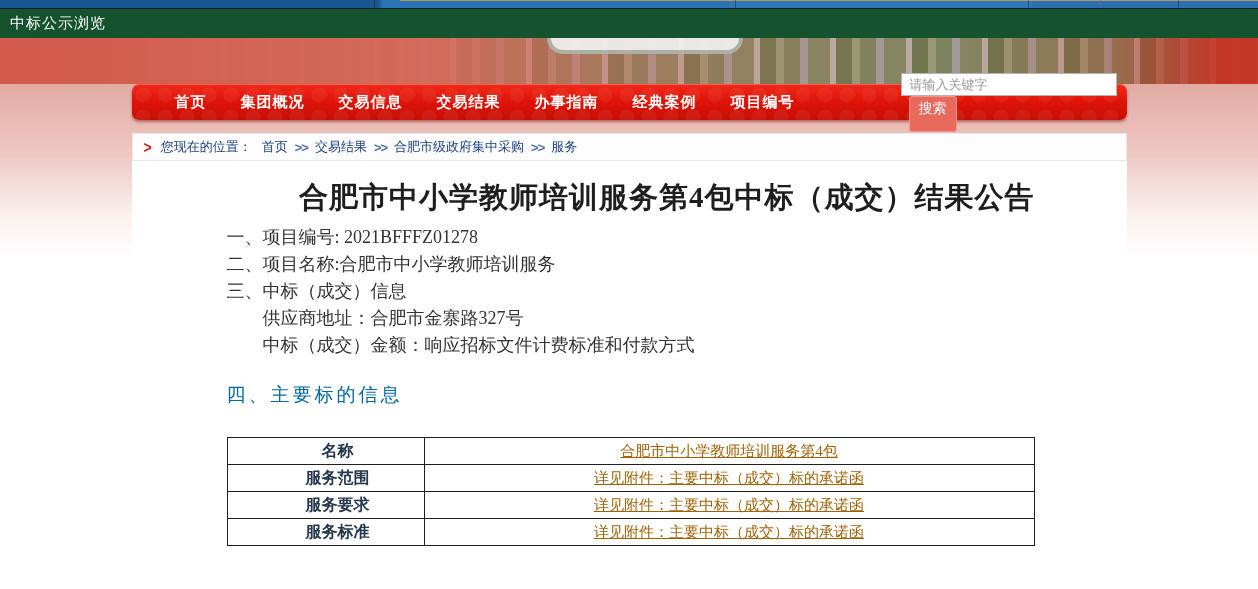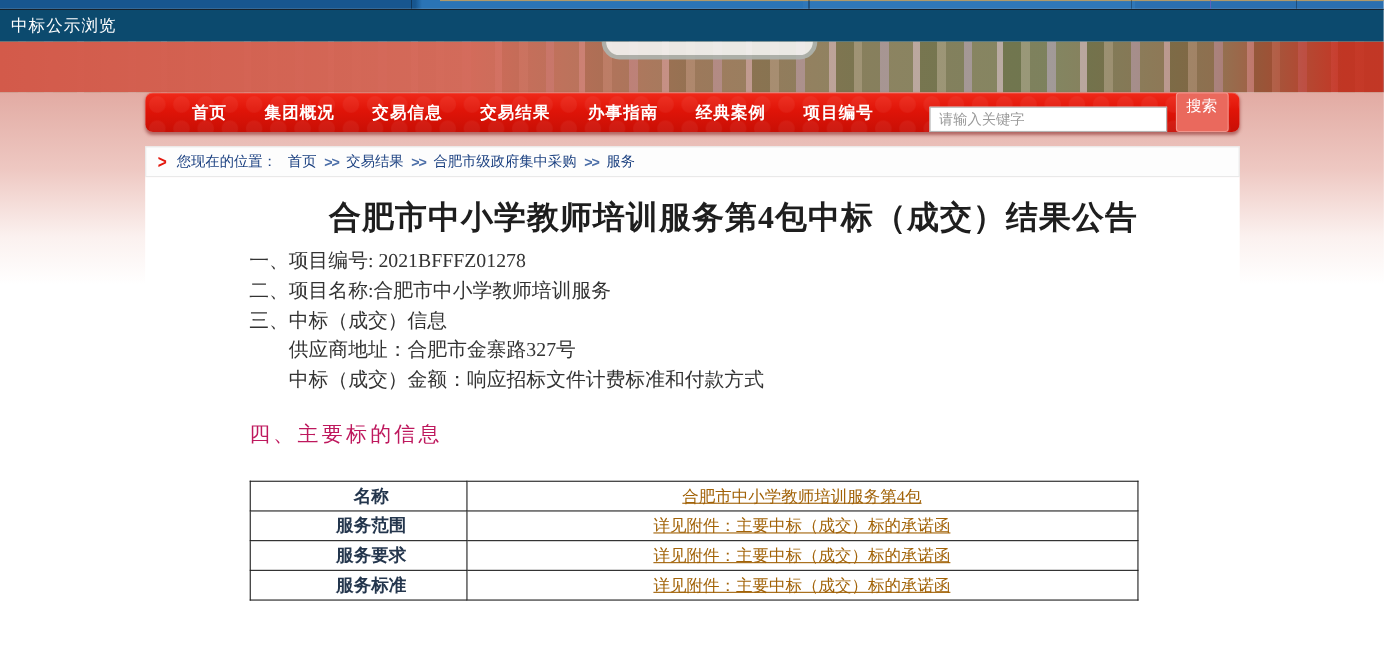--- a/index.html
+++ b/index.html
@@ -10,21 +10,21 @@
   .browser-strip { height:8px; width:100%;
     background:
       linear-gradient(90deg, #17568f 0 30%, #2a74b6 30.5% 58%, #2f77b8 58% 82%, #2a6fb0 82% 100%);
     position:relative; }
   .browser-strip::before { content:""; position:absolute; top:0; left:400px; right:0; height:1px; background:#b09a6a; }
   .browser-strip::after { content:""; position:absolute; top:0; bottom:0; left:0; width:100%;
     background:
       linear-gradient(90deg, transparent 0 374px, rgba(0,0,0,.35) 374px 375px, transparent 375px 735px, rgba(0,0,0,.3) 735px 736px, transparent 736px 1028px, rgba(0,0,0,.3) 1028px 1029px, transparent 1029px 1100px, rgba(120,90,200,.6) 1100px 1101px, transparent 1101px 1178px, rgba(0,0,0,.3) 1178px 1179px, transparent 1179px); }
 
   
-  .top-bar { height:30px; width:100%; background:#0c4a6e; border-top:1px solid #171d25;
+  .top-bar { height:30px; width:100%; background:#14532d; border-top:1px solid #171d25;
     display:flex; align-items:center; padding-left:10px; }
   .top-bar-title { color:#ffffff; font-size:15px; letter-spacing:1px; }
 
   
   .banner { height:46px; width:100%; position:relative; overflow:hidden;
     background:
       linear-gradient(90deg, rgba(211,90,74,1) 0%, rgba(214,106,90,.97) 34%, rgba(213,100,82,.45) 50%, rgba(210,95,75,.25) 62%, rgba(205,80,60,.15) 76%, rgba(200,60,40,.35) 88%, rgba(201,48,32,.92) 97%),
       repeating-linear-gradient(90deg, #5e7d52 0 16px, #8fa583 16px 24px, #6f8a63 24px 40px, #9aa7a9 40px 48px, #768f68 48px 70px, #b5bdb7 70px 76px),
       linear-gradient(180deg,#9fae9c,#7f9378); }
   .banner-pill { position:absolute; top:-16px; left:547px; width:196px; height:32px;
@@ -40,21 +40,21 @@
   
   .nav-bar { height:36px; border-radius:7px; display:flex; align-items:center;
     padding:0 10px 0 26px;
     background:
       radial-gradient(circle at 11px 11px, rgba(255,255,255,.05) 0 7px, rgba(0,0,0,0) 8px),
       linear-gradient(180deg,#f02a1a 0%, #e01408 45%, #c80f05 100%);
     background-size:22px 22px, 100% 100%;
     box-shadow:0 2px 3px rgba(110,0,0,.45), inset 0 1px 0 rgba(255,255,255,.25); }
   .nav-item { color:#ffffff; font-size:15px; font-weight:bold; padding:0 17px; letter-spacing:1px;
     text-decoration:none; cursor:pointer; white-space:nowrap; }
-  .nav-search { margin-left:auto; display:flex; align-items:flex-end; }
+  .nav-search { margin-left:auto; display:flex; align-items:flex-start;flex-direction:column; }
   .search-input { width:216px; height:23px; border:1px solid #b5b5b5; background:#ffffff;
     font-size:13px; padding:0 8px; color:#333; outline:none; }
   .search-input::placeholder { color:#999; }
   .search-button { margin-left:8px; width:48px; height:36px; background:#ea695d;
     border:1px solid #f2948b; border-radius:3px; color:#ffffff; font-size:14px;
     cursor:pointer; line-height:22px; text-align:center; }
 
   
   .breadcrumb { margin-top:13px; height:28px; background:#fdfdfd;
     border:1px solid #e9e9e9; display:flex; align-items:center; padding-left:11px;
@@ -65,21 +65,21 @@
   .crumb-link { color:#1b4080; text-decoration:none; cursor:pointer; margin:0 4px; }
   .crumb-sep { color:#4d6fa8; margin:0 3px; letter-spacing:-1px; font-weight:bold; }
 
   
   .content { background:#ffffff; min-height:428px; padding-top:17px; }
   .article { width:808px; margin-left:95px; font-family:"Liberation Serif","DejaVu Serif",serif; }
   .article-title { font-size:29px; font-weight:bold; color:#1e1e1e; text-align:right;
     letter-spacing:1px; margin-bottom:6px; }
   .article-line { font-size:18px; color:#333333; line-height:27px; }
   .indent-1 { padding-left:36px; }
-  .section-heading { margin-top:23px; font-size:19px; color:#be185d; letter-spacing:3px; }
+  .section-heading { margin-top:23px; font-size:19px; color:#0369a1; letter-spacing:3px; }
 
   .bid-table { margin-top:29px; width:808px; border-collapse:collapse; }
   .bid-table th, .bid-table td { border:1px solid #1f1f1f; height:27px; text-align:center;
     font-family:"Liberation Serif","DejaVu Serif",serif; }
   .bid-table th { width:197px; font-size:16px; font-weight:bold; color:#24364d;padding-left:24px; }
   .bid-table td a { color:#a16207; font-size:15px; text-decoration:underline; cursor:pointer;margin-top:44px; }
 </style>
 </head>
 <body>
 

